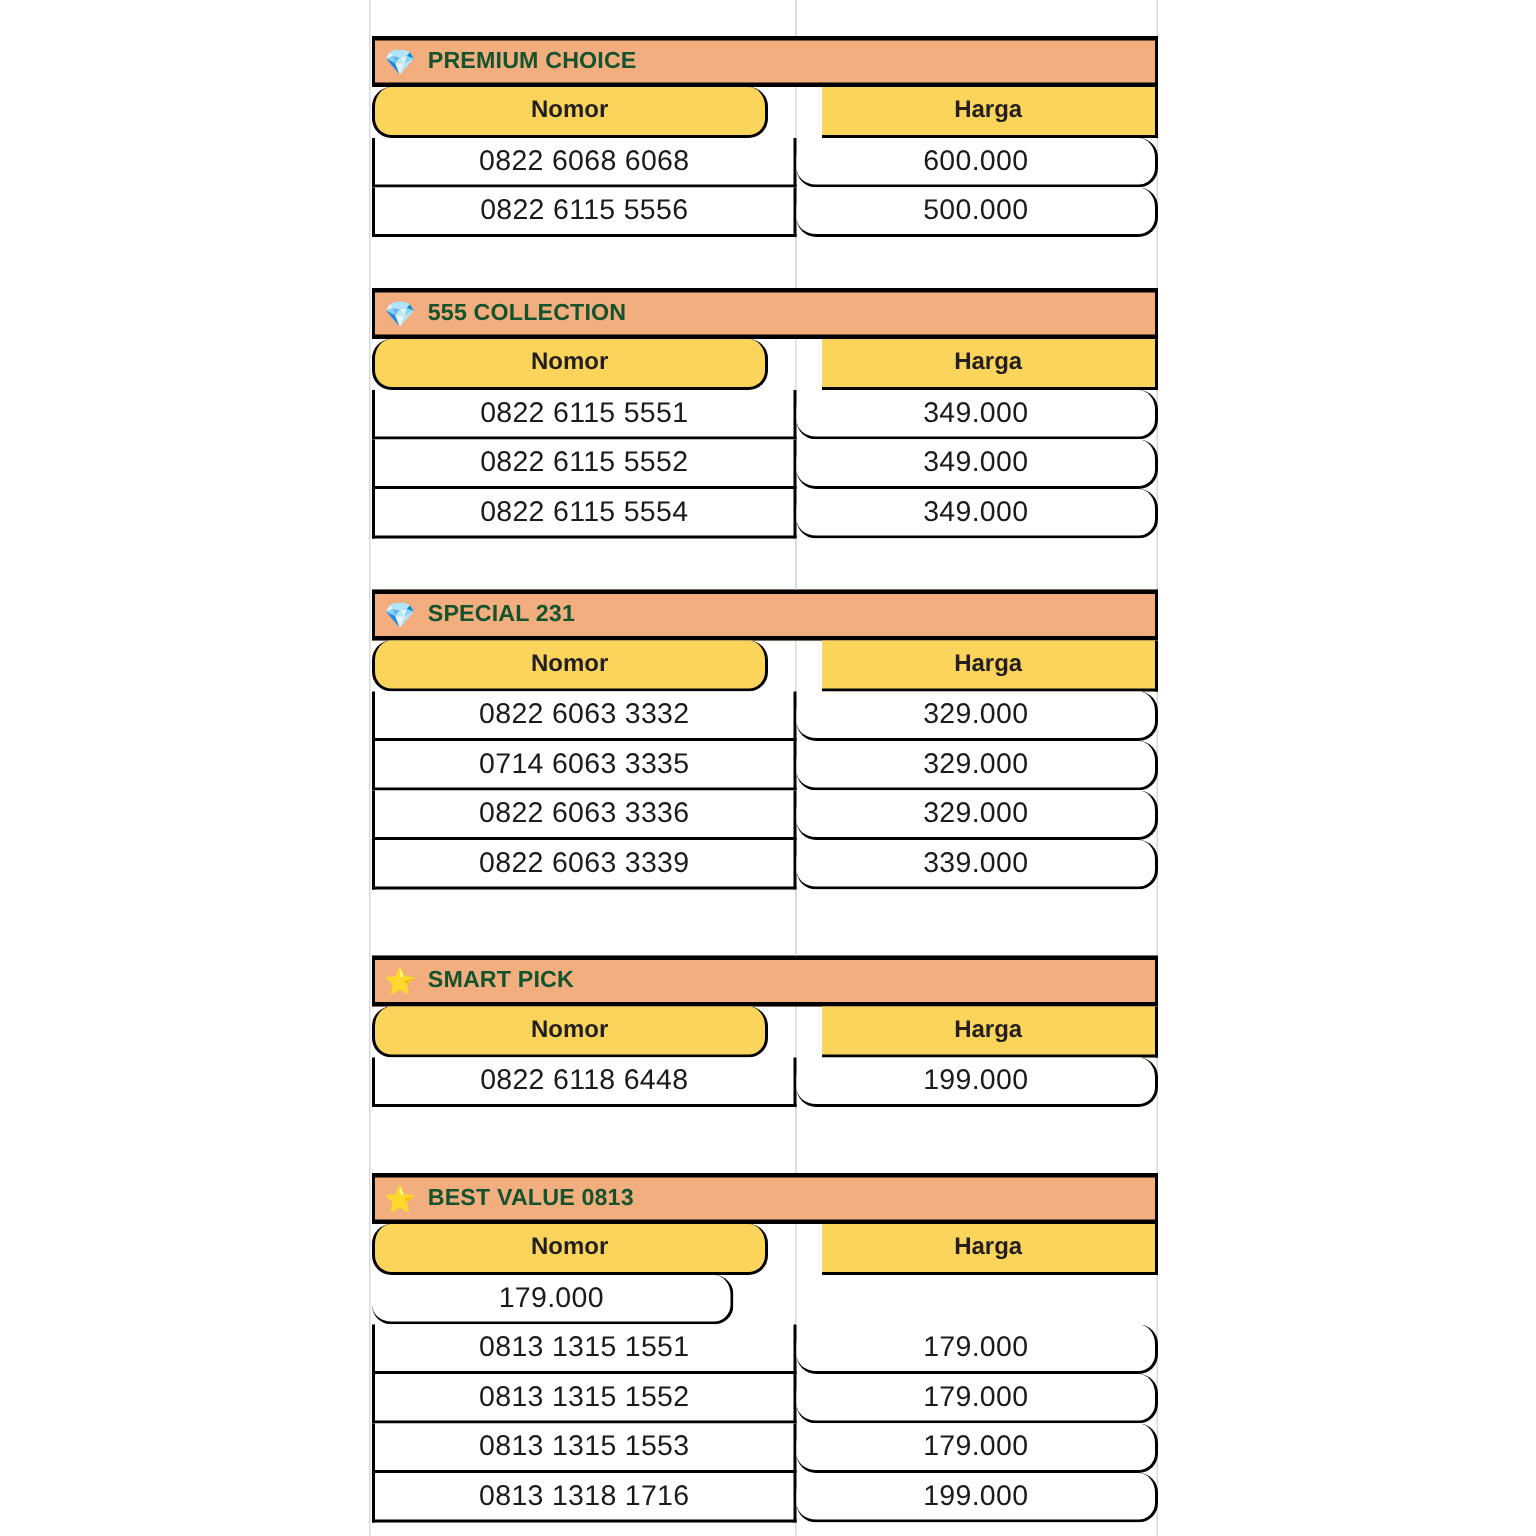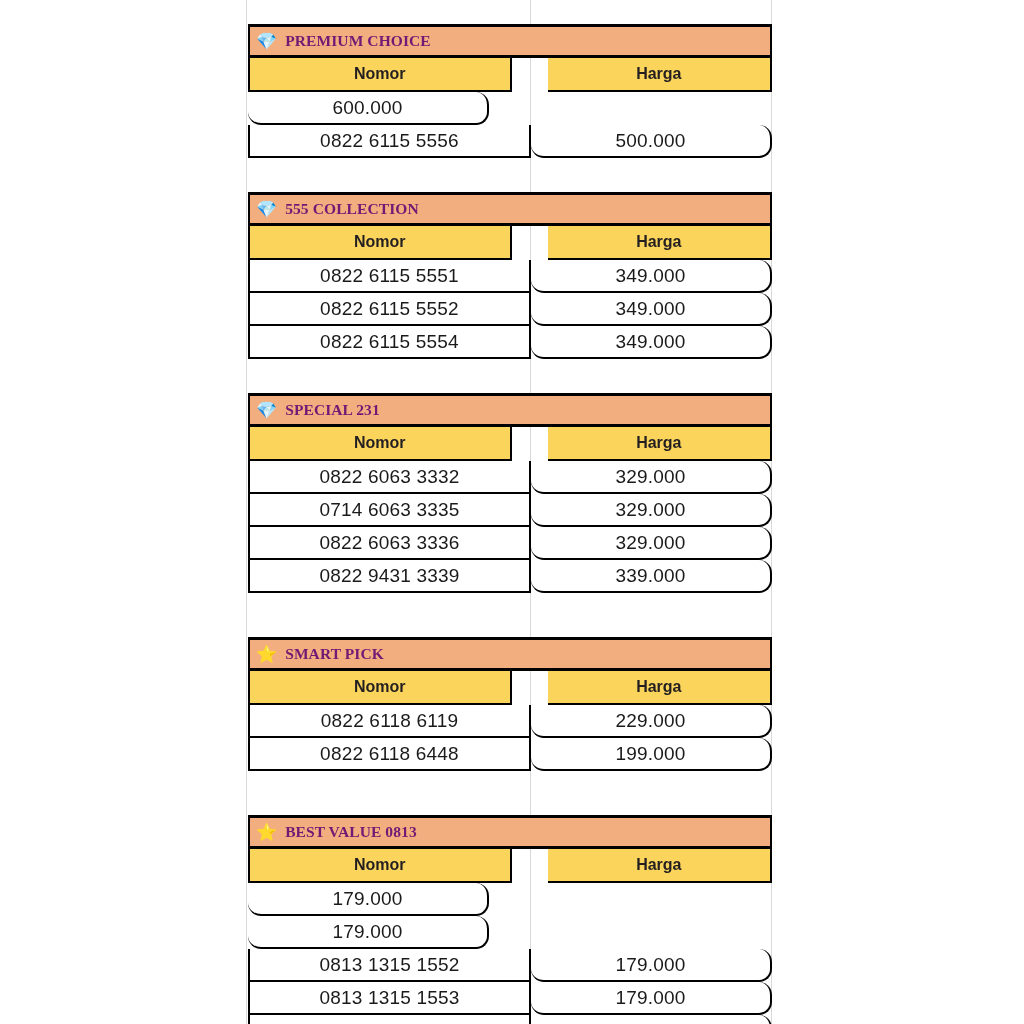--- a/index.html
+++ b/index.html
@@ -40,24 +40,23 @@
   .band .ico{
     font-size:17px;
     line-height:1;
     margin-right:8px;
     flex:none;
     filter:saturate(1.05);
   }
   .band .band-title{
     font-size:15.5px;
     font-weight:bold;
-    color:#701a75;
+    color:#14532d;
     letter-spacing:.1px;
     white-space:nowrap;
-    font-family:Liberation Serif, serif;
   }
 
   
   .row{
     display:flex;
     height:33px;
     box-sizing:border-box;
   }
   .cell{
     box-sizing:border-box;
@@ -73,21 +72,21 @@
   
   .hrow{height:34px;}
   .hrow .cell{
     background:var(--head);
     border:2px solid #000;
     border-top:none;
     font-size:16px;
     font-weight:bold;
     color:#231f20;
   }
-  .hrow .c-nomor{border-right-width:2px;}
+  .hrow .c-nomor{border-right-width:2px;border-radius:13px;}
   .hrow .c-harga{border-left:none;margin-left:36px;}
 
   
   .drow .cell{
     background:#ffffff;
     border:2px solid #000;
     border-top:none;
     font-size:19px;
     color:#1a1a1a;
     letter-spacing:.2px;
@@ -118,20 +117,21 @@
     <div class="section">
       <div class="band">
         <span class="ico">💎</span>
         <span class="band-title">PREMIUM CHOICE</span>
       </div>
       <div class="row hrow">
         <div class="cell c-nomor">Nomor</div>
         <div class="cell c-harga">Harga</div>
       </div>
       <div class="row drow">
+        <div class="cell c-nomor">0822 6068 6068</div>
         <div class="cell c-harga">600.000</div>
       </div>
       <div class="row drow">
         <div class="cell c-nomor">0822 6115 5556</div>
         <div class="cell c-harga">500.000</div>
       </div>
     </div>
     <div class="spacer">
       <div class="sp-l"></div>
       <div class="sp-r"></div>
@@ -177,42 +177,38 @@
       </div>
       <div class="row drow">
         <div class="cell c-nomor">0714 6063 3335</div>
         <div class="cell c-harga">329.000</div>
       </div>
       <div class="row drow">
         <div class="cell c-nomor">0822 6063 3336</div>
         <div class="cell c-harga">329.000</div>
       </div>
       <div class="row drow">
-        <div class="cell c-nomor">0822 9431 3339</div>
+        <div class="cell c-nomor">0822 6063 3339</div>
         <div class="cell c-harga">339.000</div>
       </div>
     </div>
     <div class="spacer tall">
       <div class="sp-l"></div>
       <div class="sp-r"></div>
     </div>
     <div class="section">
       <div class="band">
         <span class="ico">⭐</span>
         <span class="band-title">SMART PICK</span>
       </div>
       <div class="row hrow">
         <div class="cell c-nomor">Nomor</div>
         <div class="cell c-harga">Harga</div>
       </div>
       <div class="row drow">
-        <div class="cell c-nomor">0822 6118 6119</div>
-        <div class="cell c-harga">229.000</div>
-      </div>
-      <div class="row drow">
         <div class="cell c-nomor">0822 6118 6448</div>
         <div class="cell c-harga">199.000</div>
       </div>
     </div>
     <div class="spacer tall">
       <div class="sp-l"></div>
       <div class="sp-r"></div>
     </div>
     <div class="section">
       <div class="band">
@@ -220,20 +216,21 @@
         <span class="band-title">BEST VALUE 0813</span>
       </div>
       <div class="row hrow">
         <div class="cell c-nomor">Nomor</div>
         <div class="cell c-harga">Harga</div>
       </div>
       <div class="row drow">
         <div class="cell c-harga">179.000</div>
       </div>
       <div class="row drow">
+        <div class="cell c-nomor">0813 1315 1551</div>
         <div class="cell c-harga">179.000</div>
       </div>
       <div class="row drow">
         <div class="cell c-nomor">0813 1315 1552</div>
         <div class="cell c-harga">179.000</div>
       </div>
       <div class="row drow">
         <div class="cell c-nomor">0813 1315 1553</div>
         <div class="cell c-harga">179.000</div>
       </div>

